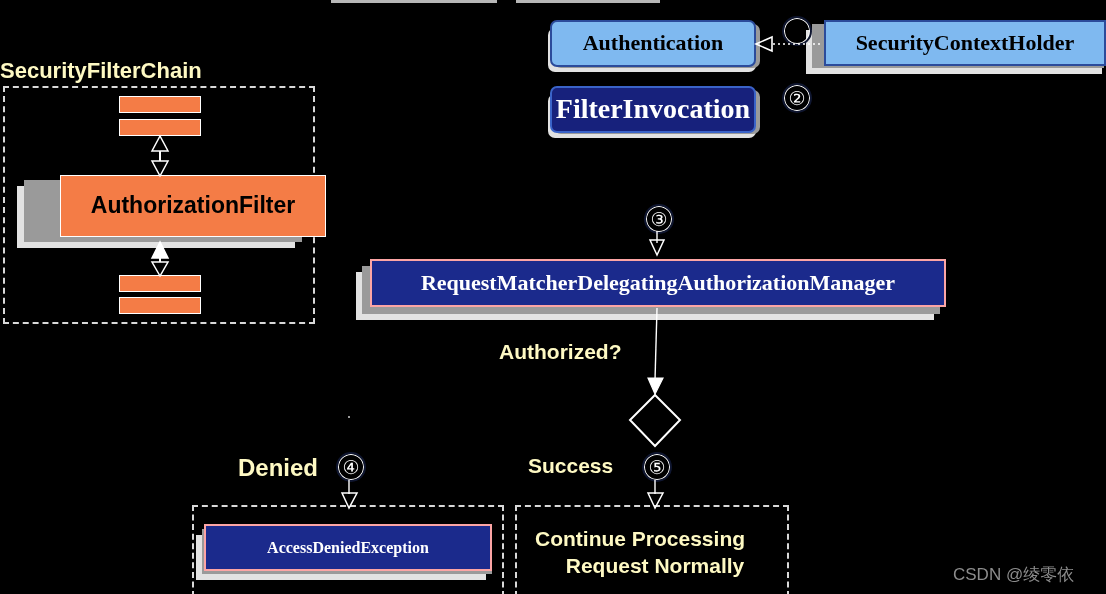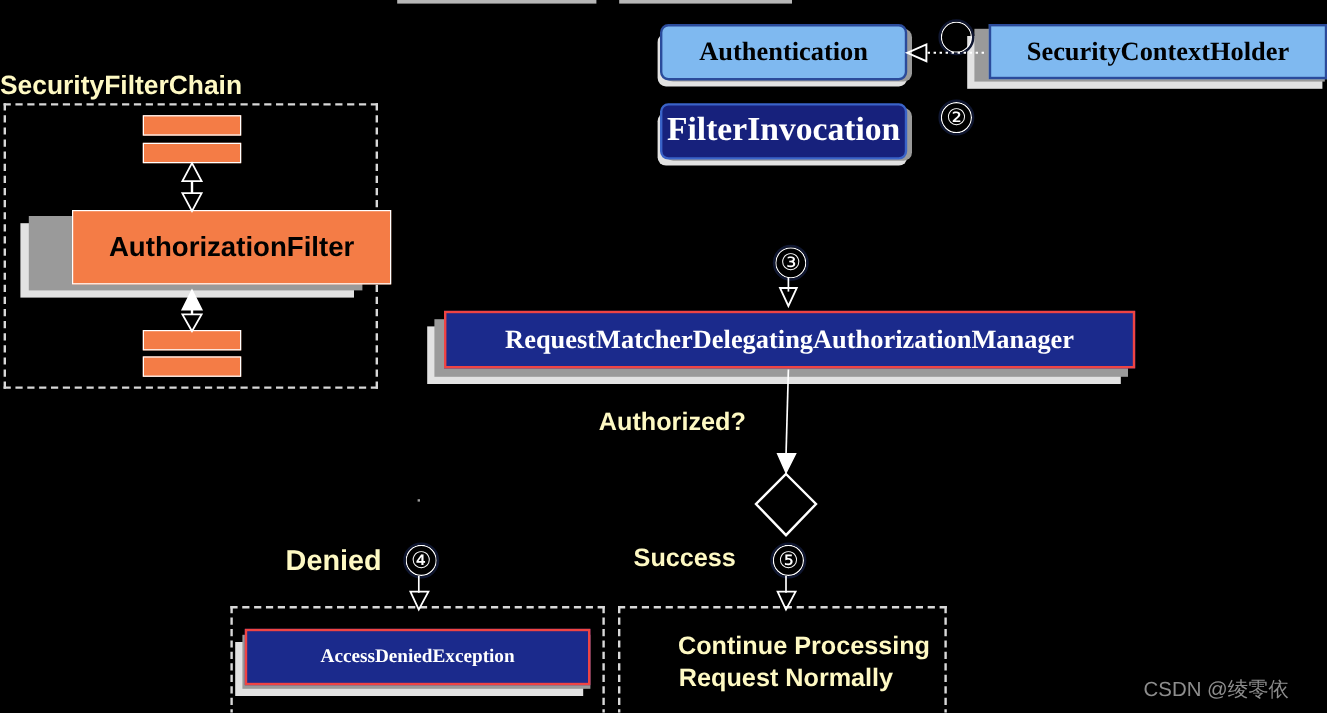--- a/index.html
+++ b/index.html
@@ -44,21 +44,21 @@
     color: #000000;
   }
   .node-navy {
     background: #17217c;
     border: 2px solid #3a63c8;
     border-radius: 7px;
     color: #ffffff;
   }
   .node-navy-sq {
     background: #1b2a8c;
-    border: 2px solid #ef4444;
+    border: 2px solid #fca5a5;
     color: #ffffff;
   }
   .node-orange {
     background: #f47c46;
     border: 1px solid #ffffff;
     color: #000000;
     font-family: "Liberation Sans", sans-serif;
   }
   .node-orange-bar {
     background: #f47c46;
@@ -152,21 +152,21 @@
   <div class="shadow-light" style="left:356px; top:272px; width:578px; height:48px;"></div>
   <div class="shadow-dark" style="left:362px; top:266px; width:578px; height:48px;"></div>
   <div class="node node-navy-sq" style="left:370px; top:259px; width:576px; height:48px; font-size:22px;">RequestMatcherDelegatingAuthorizationManager</div>
 
   <div class="dashed-box" style="left:192px; top:505px; width:312px; height:92px;"></div>
   <div class="shadow-light" style="left:196px; top:535px; width:290px; height:45px;"></div>
   <div class="shadow-dark" style="left:202px; top:529px; width:290px; height:45px;"></div>
   <div class="node node-navy-sq" style="left:204px; top:524px; width:288px; height:47px; font-size:16px;">AccessDeniedException</div>
 
   <div class="dashed-box" style="left:515px; top:505px; width:274px; height:92px;"></div>
-  <div class="outline-text" style="left:535px; top:527px; width:240px; text-align:right; font-size:21px;">Continue Processing</div>
+  <div class="outline-text" style="left:535px; top:527px; width:240px; text-align:left; font-size:21px;">Continue Processing</div>
   <div class="outline-text" style="left:499px; top:340px; font-size:21px;">Authorized?</div>
 
   <div class="outline-text" style="left:535px; top:554px; width:240px; text-align:center; font-size:21px;">Request Normally</div>
   <div class="outline-text" style="left:238px; top:454px; font-size:24px;">Denied</div>
   <div class="outline-text" style="left:528px; top:454px; font-size:21px;">Success</div>
 
   <div class="circled-num" style="left:782px; top:16px; font-size:0;">①</div>
   <div class="circled-num" style="left:782px; top:83px; font-size:0;">
       <span style="font-size:19px;">②</span>
     </div>

